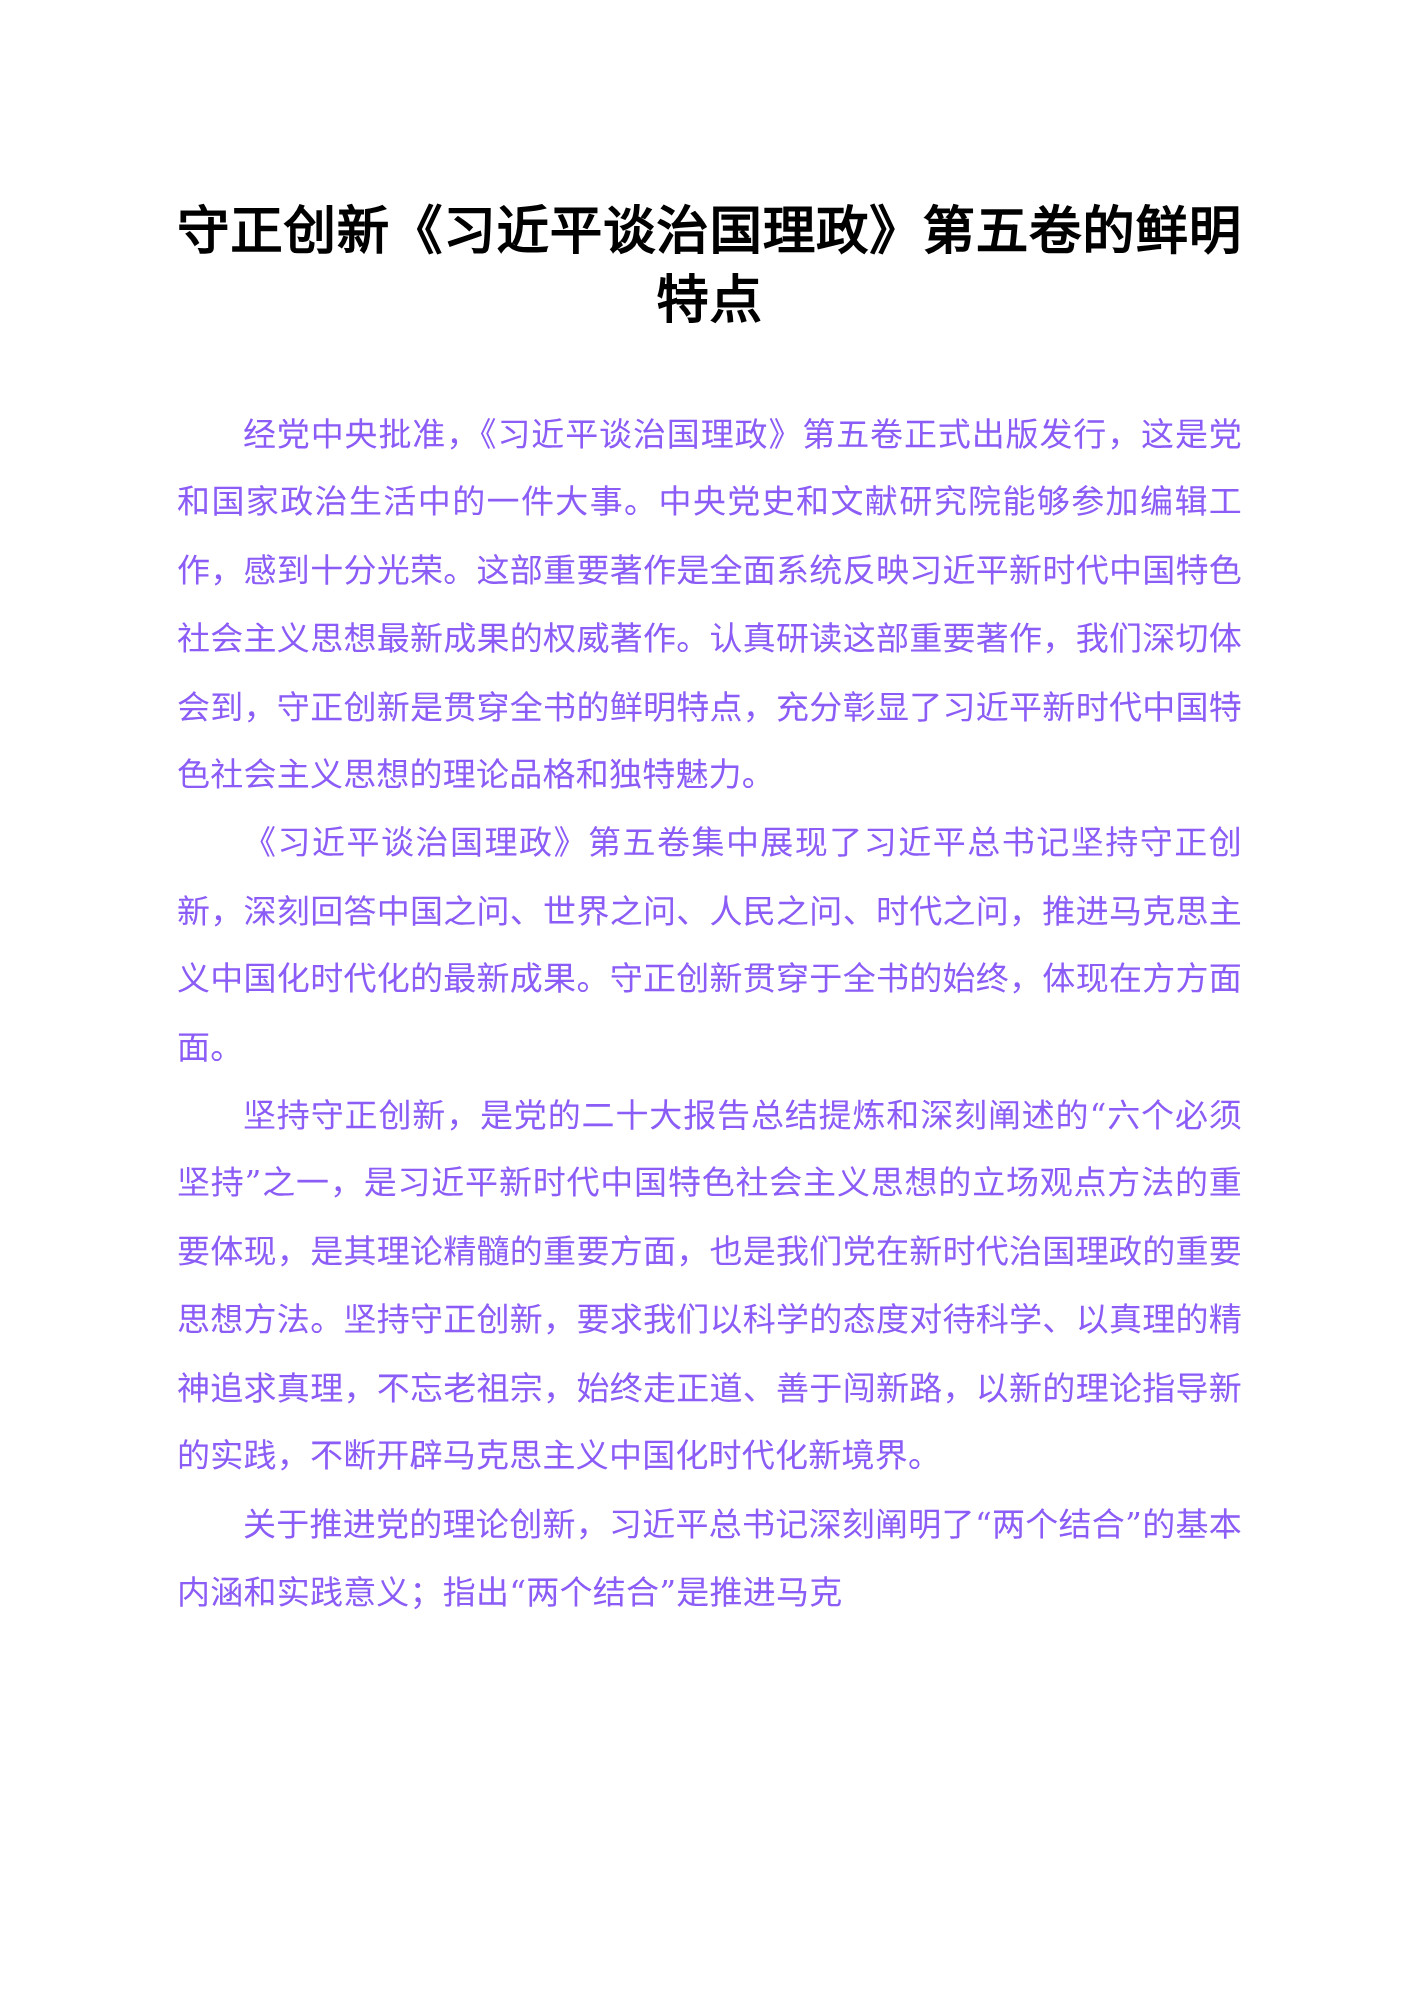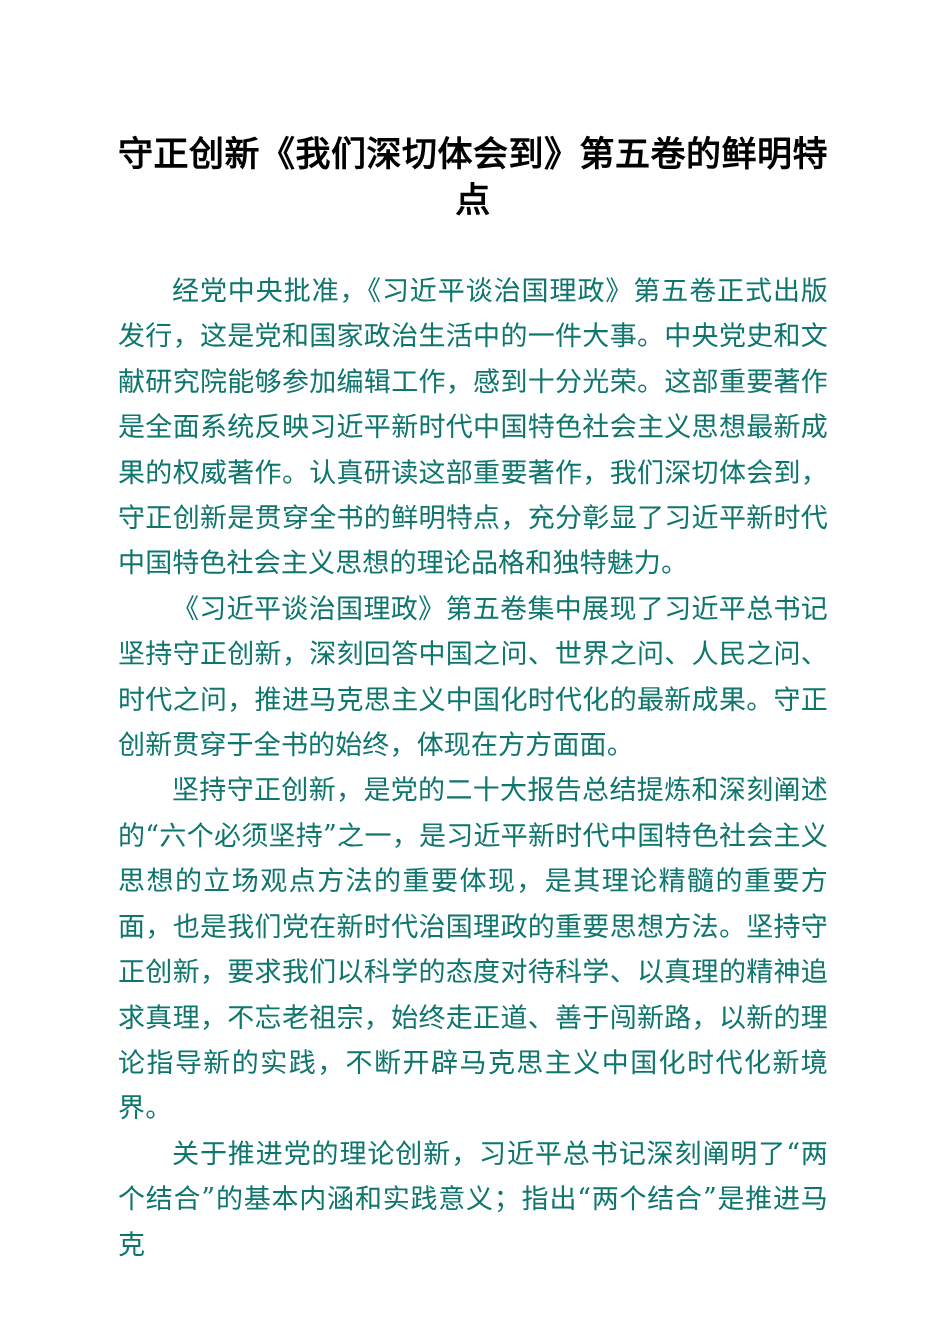--- a/index.html
+++ b/index.html
@@ -57,45 +57,45 @@
     position: absolute;
     top: 268px;
     left: 0;
     width: 710px;
   }
 
   .para {
     margin: 0 0 0 0;
     padding: 0;
     font-family: "DejaVu Serif", "Liberation Serif", serif;
-    font-size: 27px;
+    font-size: 22px;
     font-weight: 400;
     line-height: 45.4px;
     text-align: justify;
     text-align-last: left;
     text-justify: inter-ideograph;
     text-indent: 2em;
     letter-spacing: 0.15px;
-    color: #0f766e;
+    color: #8b5cf6;
     word-break: break-all;
   }
 
   
   .para.clipped {
     overflow: hidden;
   }
 </style>
 </head>
 <body>
 
 <div class="page">
 
   <div class="content">
 
-    <h1 class="doc-title">守正创新《我们深切体会到》第五卷的鲜明特点</h1>
+    <h1 class="doc-title">守正创新《习近平谈治国理政》第五卷的鲜明特点</h1>
 
     <div class="body-block">
 
       <p class="para">经党中央批准，《习近平谈治国理政》第五卷正式出版发行，这是党和国家政治生活中的一件大事。中央党史和文献研究院能够参加编辑工作，感到十分光荣。这部重要著作是全面系统反映习近平新时代中国特色社会主义思想最新成果的权威著作。认真研读这部重要著作，我们深切体会到，守正创新是贯穿全书的鲜明特点，充分彰显了习近平新时代中国特色社会主义思想的理论品格和独特魅力。</p>
 
       <p class="para">《习近平谈治国理政》第五卷集中展现了习近平总书记坚持守正创新，深刻回答中国之问、世界之问、人民之问、时代之问，推进马克思主义中国化时代化的最新成果。守正创新贯穿于全书的始终，体现在方方面面。</p>
 
       <p class="para">坚持守正创新，是党的二十大报告总结提炼和深刻阐述的“六个必须坚持”之一，是习近平新时代中国特色社会主义思想的立场观点方法的重要体现，是其理论精髓的重要方面，也是我们党在新时代治国理政的重要思想方法。坚持守正创新，要求我们以科学的态度对待科学、以真理的精神追求真理，不忘老祖宗，始终走正道、善于闯新路，以新的理论指导新的实践，不断开辟马克思主义中国化时代化新境界。</p>
 
       <p class="para clipped">关于推进党的理论创新，习近平总书记深刻阐明了“两个结合”的基本内涵和实践意义；指出“两个结合”是推进马克</p>

